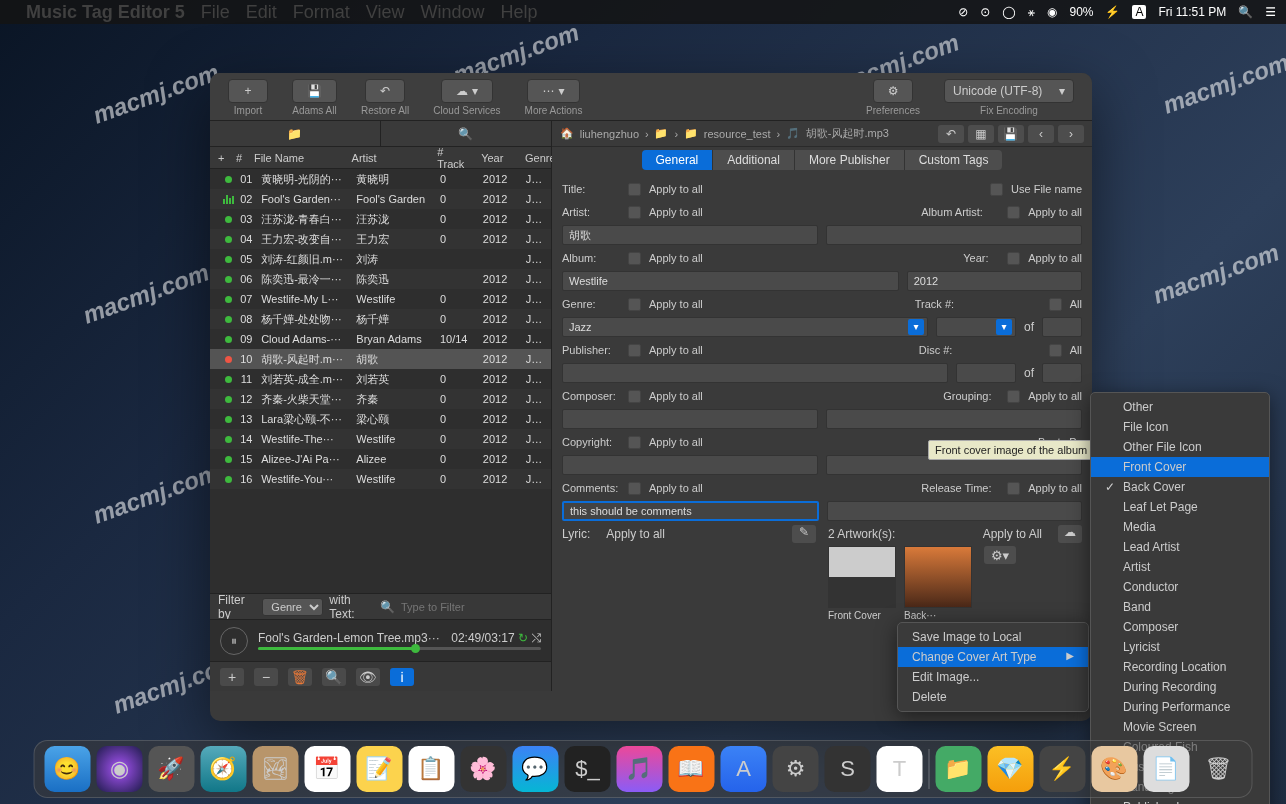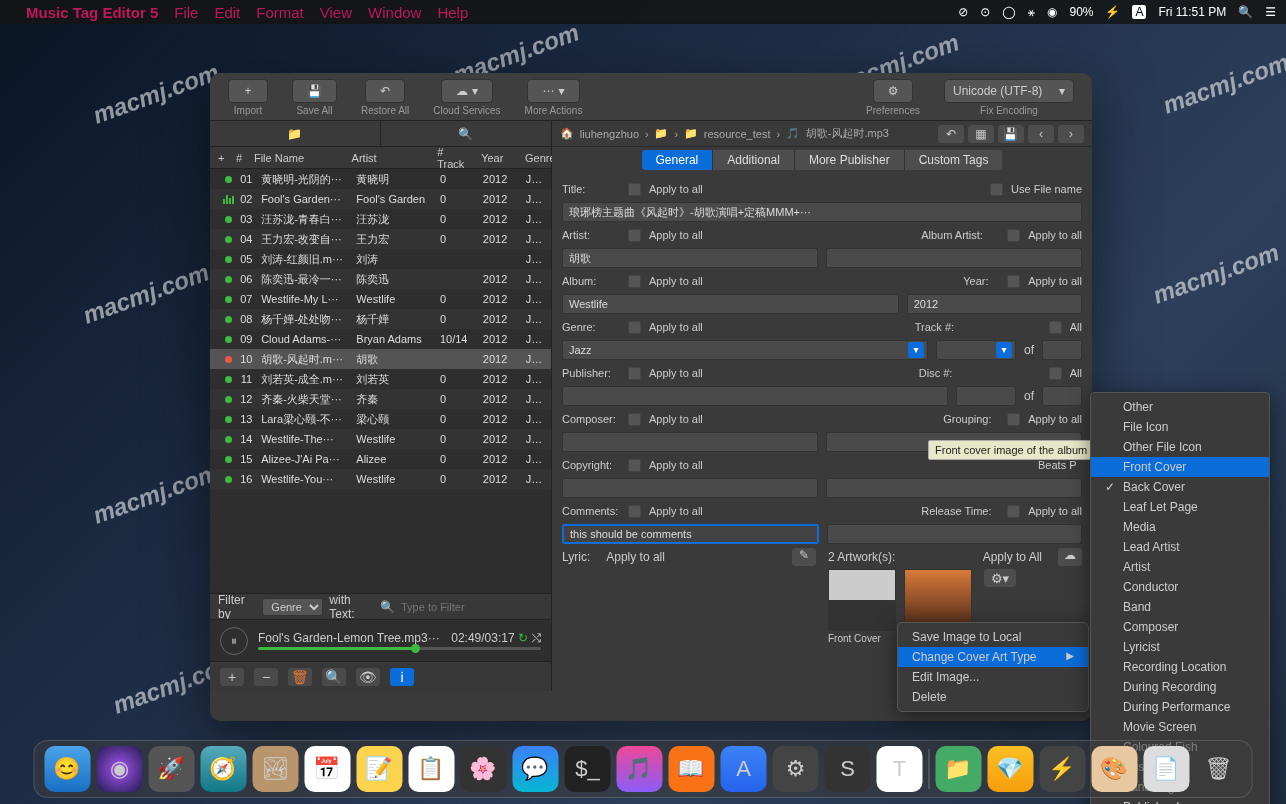--- a/index.html
+++ b/index.html
@@ -1,18 +1,18 @@
 <!DOCTYPE html>
 <html><head>
 <meta charset="utf-8">
 <style>
 *{margin:0;padding:0;box-sizing:border-box;font-family:-apple-system,BlinkMacSystemFont,sans-serif;font-size:12px;color:#ccc}
 body{width:1286px;height:804px;background:linear-gradient(135deg,#0a1525 0%,#1a2840 30%,#2d3f5a 70%,#1f2d42 100%);overflow:hidden;position:relative}
 .menubar{height:24px;background:rgba(20,20,20,.85);display:flex;align-items:center;padding:0 10px;gap:16px}
-.menubar span{color:#be185d;font-size:15px}
+.menubar span{color:#404040;font-size:18px}
 .menubar .apple{font-size:14px}
 .menubar .app-name{font-weight:600}
 .menubar-right{margin-left:auto;display:flex;align-items:center;gap:12px;color:#fff}
 .menubar-right span{font-size:12px;color:#fff}
 .window{position:absolute;left:210px;top:73px;width:882px;height:648px;background:#3a3a3a;border-radius:10px;box-shadow:0 20px 60px rgba(0,0,0,.5);overflow:hidden}
 .titlebar{height:30px;background:#3e3e3e;display:flex;align-items:center;padding:0 10px;position:relative}
 .traffic{display:flex;gap:7px}
 .dot{width:12px;height:12px;border-radius:50%}
 .dot.r{background:#ff5f57}.dot.y{background:#ffbd2e}.dot.g{background:#28ca42}
 .win-title{position:absolute;left:50%;transform:translateX(-50%);color:#999;font-size:13px}
@@ -145,21 +145,21 @@
     <div class="tool-btn">
       <div class="btn-top">
           <span>+</span>
         </div>
       <span class="btn-label">Import</span>
     </div>
     <div class="tool-btn">
       <div class="btn-top">
           <span>💾</span>
         </div>
-      <span class="btn-label">Save All</span>
+      <span class="btn-label">Adams All</span>
     </div>
     <div class="tool-btn">
       <div class="btn-top">
           <span>↶</span>
         </div>
       <span class="btn-label">Restore All</span>
     </div>
     <div class="tool-btn">
       <div class="btn-top">
           <span>☁</span>
@@ -454,23 +454,20 @@
 
       <div class="form">
         <div class="fr">
           <label>Title:</label>
           <div class="chk"></div>
           <span class="apply">Apply to all</span>
           <div style="flex:1"></div>
           <div class="chk"></div>
           <span class="apply">Use File name</span>
         </div>
-        <div class="fr">
-            <input class="wide" value="琅琊榜主题曲《风起时》-胡歌演唱+定稿MMM+···" style="">
-          </div>
 
         <div class="fr">
           <label>Artist:</label>
           <div class="chk"></div>
           <span class="apply">Apply to all</span>
           <div style="flex:1"></div>
           <label style="min-width:78px">Album Artist:</label>
           <div class="chk"></div>
           <span class="apply">Apply to all</span>
         </div>

